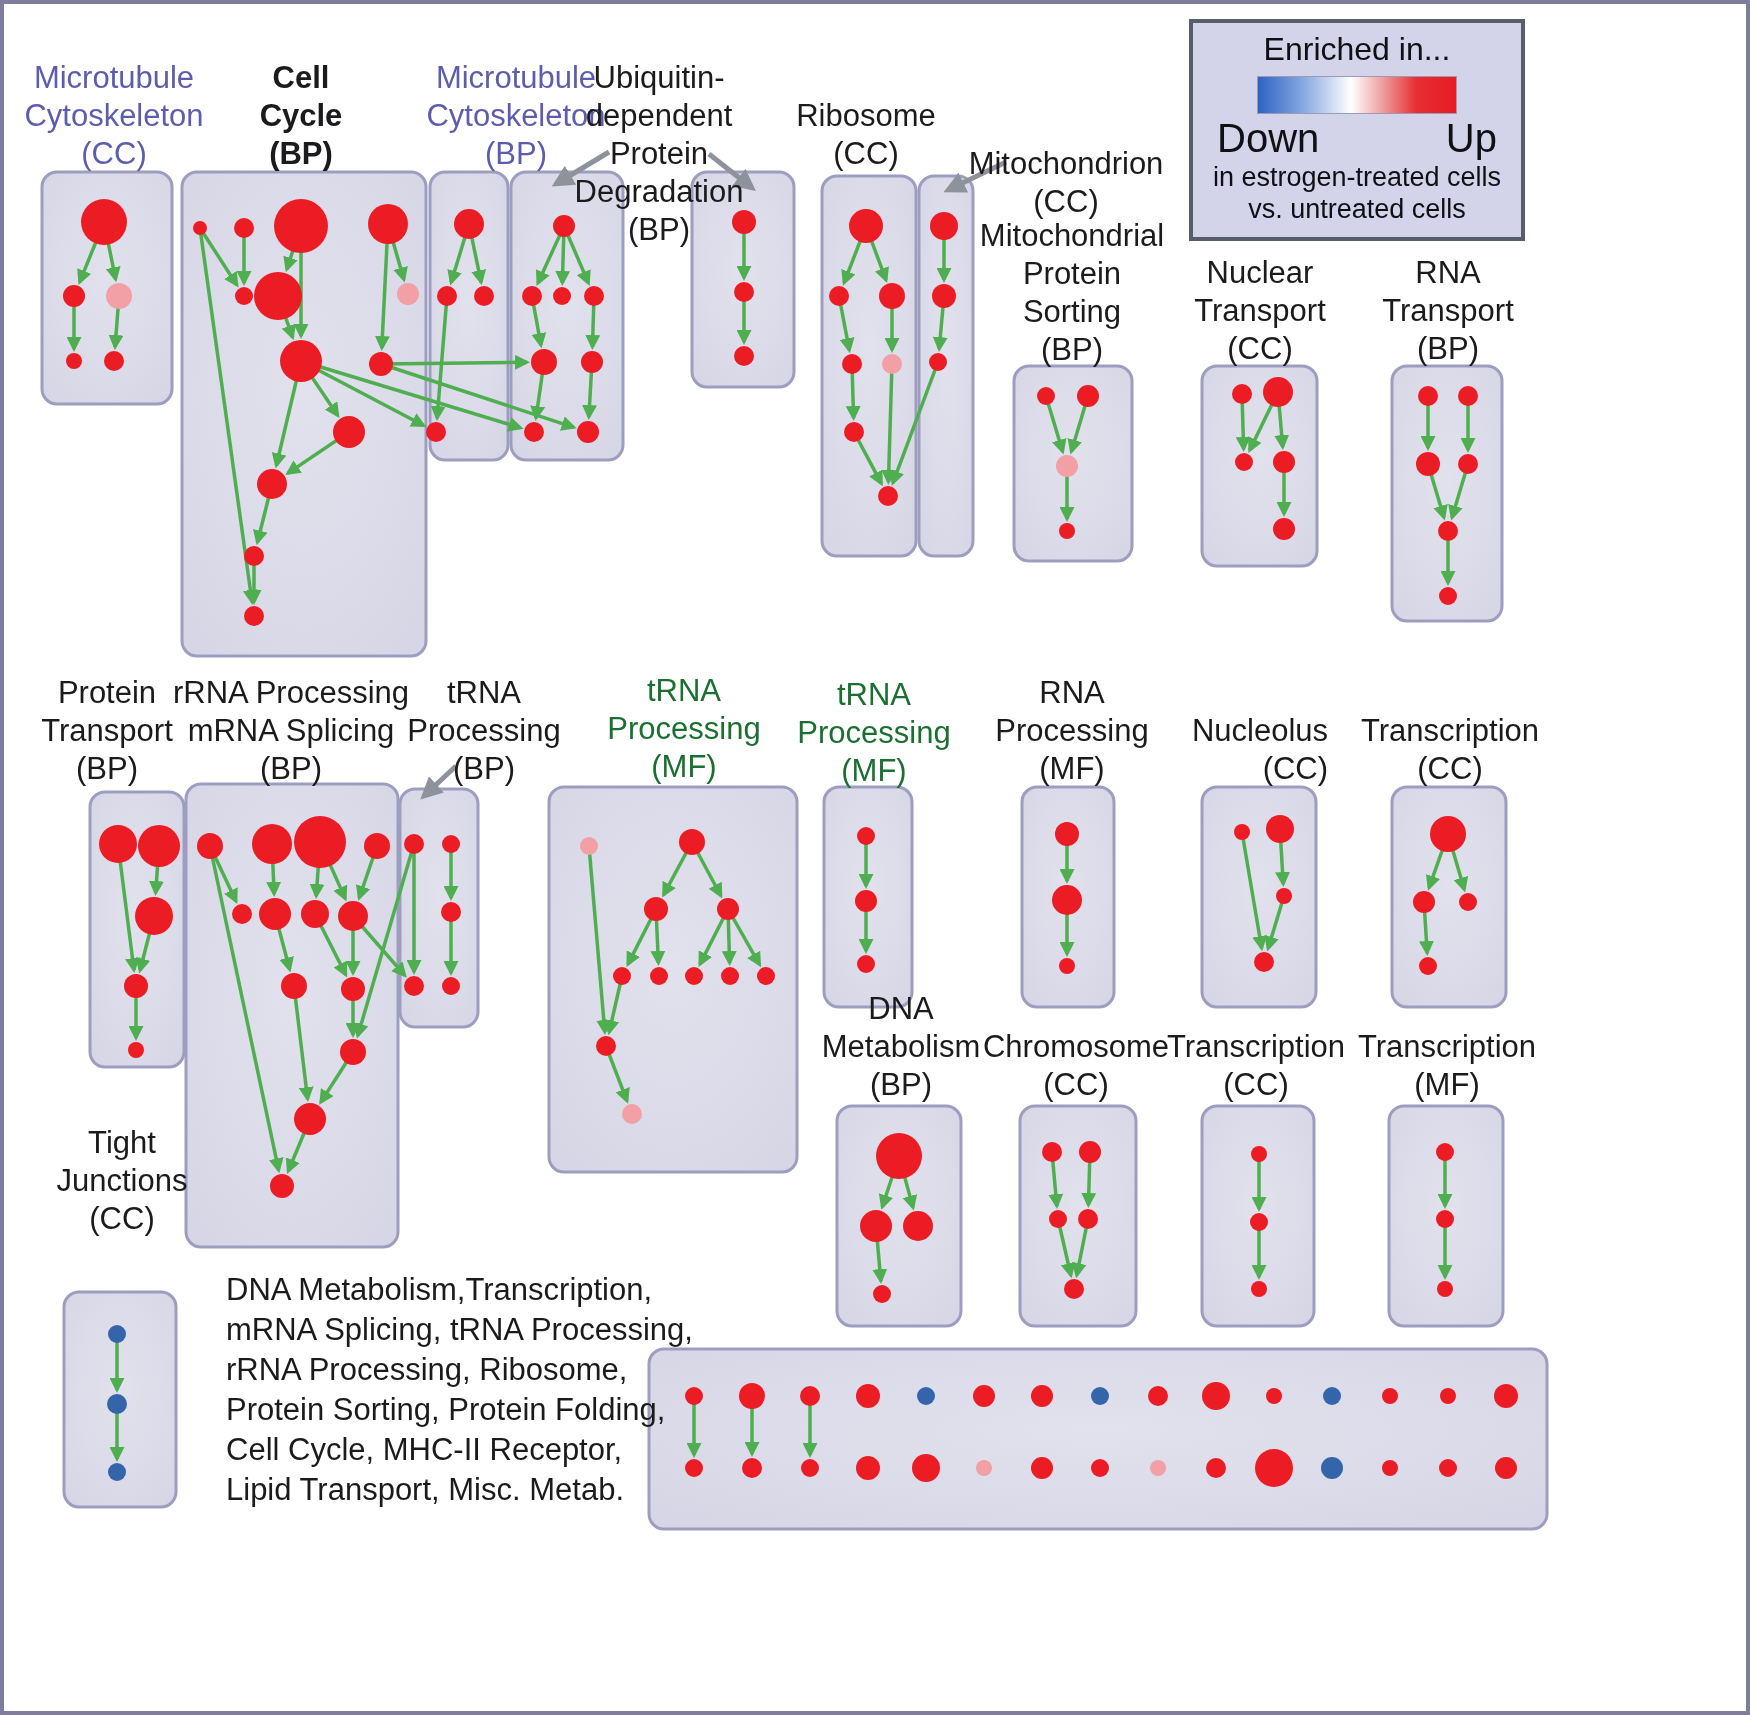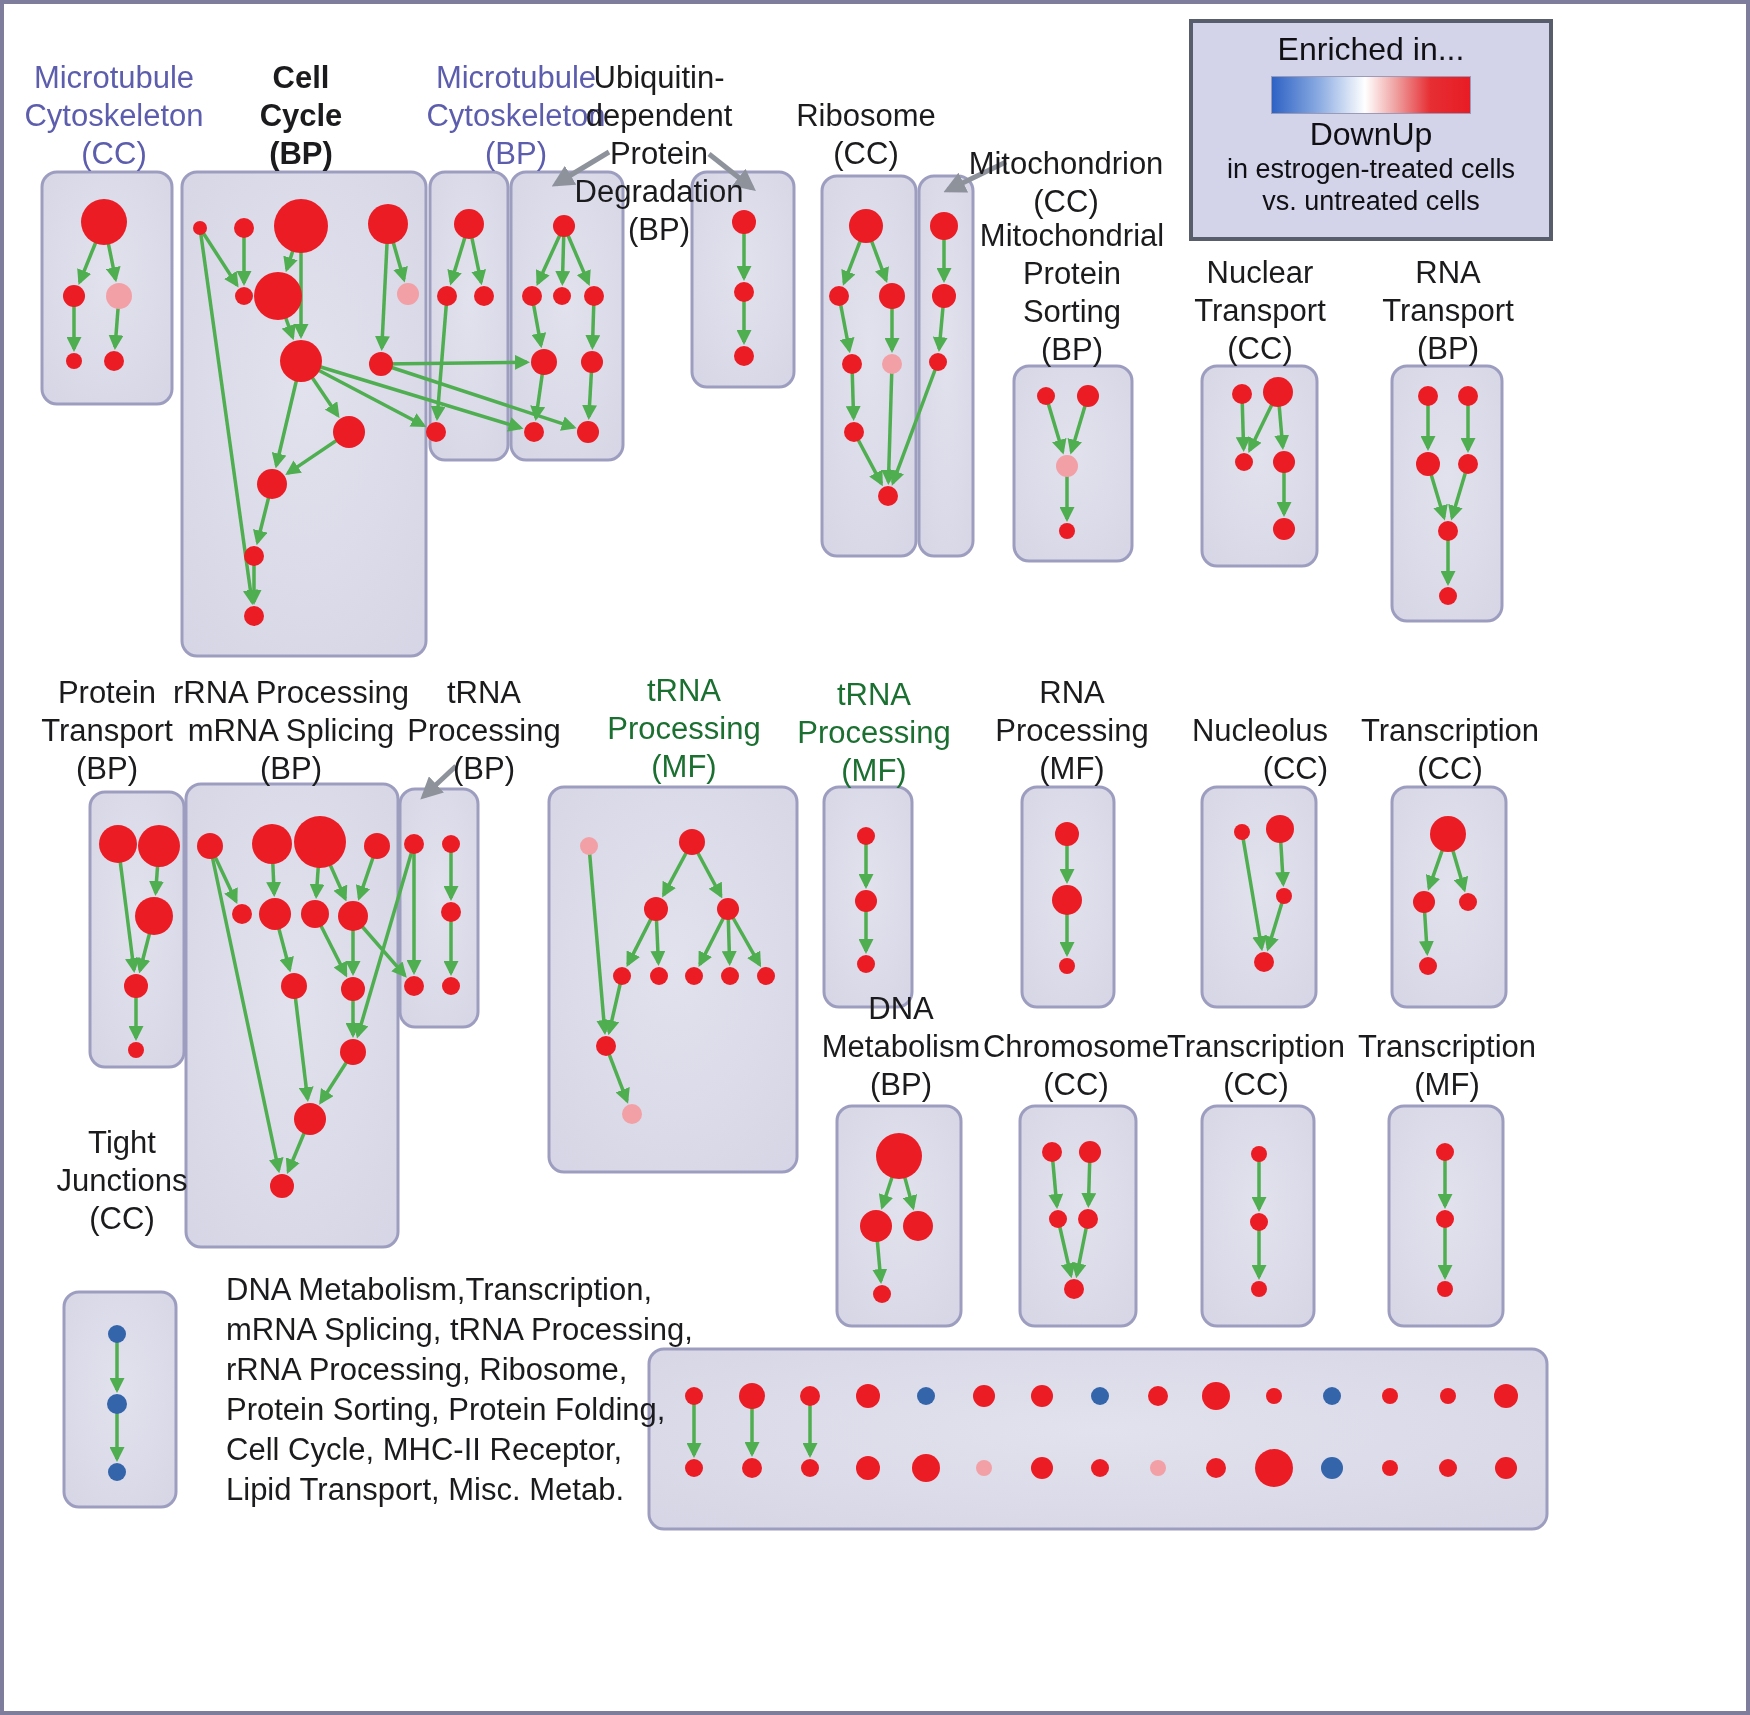--- a/index.html
+++ b/index.html
@@ -19,30 +19,30 @@
     position: absolute;
     transform: translateX(-50%);
     text-align: center;
     font-size: 31px;
     line-height: 38px;
     white-space: nowrap;
   }
   #legend {
     position: absolute;
     left: 1185px; top: 15px;
-    width: 364px; height: 222px;
+    width: 336px; height: 222px;
     background: #d3d3ea;
     border: 4px solid #585d6b;
   }
   .legend-title { margin-top: 8px; text-align: center; font-size: 32px; color: #101014; }
   .legend-bar { width: 200px; height: 38px; margin: 8px auto 0 auto; border: 1px solid #9b9bb8; }
   .legend-downup {
-    display: flex; justify-content: center;
+    display: flex; justify-content: space-between;
     width: 280px; margin: 2px auto 0 auto;
-    font-size: 32px; color: #101014;
+    font-size: 40px; color: #101014;
   }
   .legend-sub { text-align: center; font-size: 27px; line-height: 32px; color: #101014; }
   #misc-text {
     position: absolute;
     left: 222px; top: 1266px;
     font-size: 31px; line-height: 40px;
     color: #1b1b1d;
     text-align: left;
   }
 </style>

